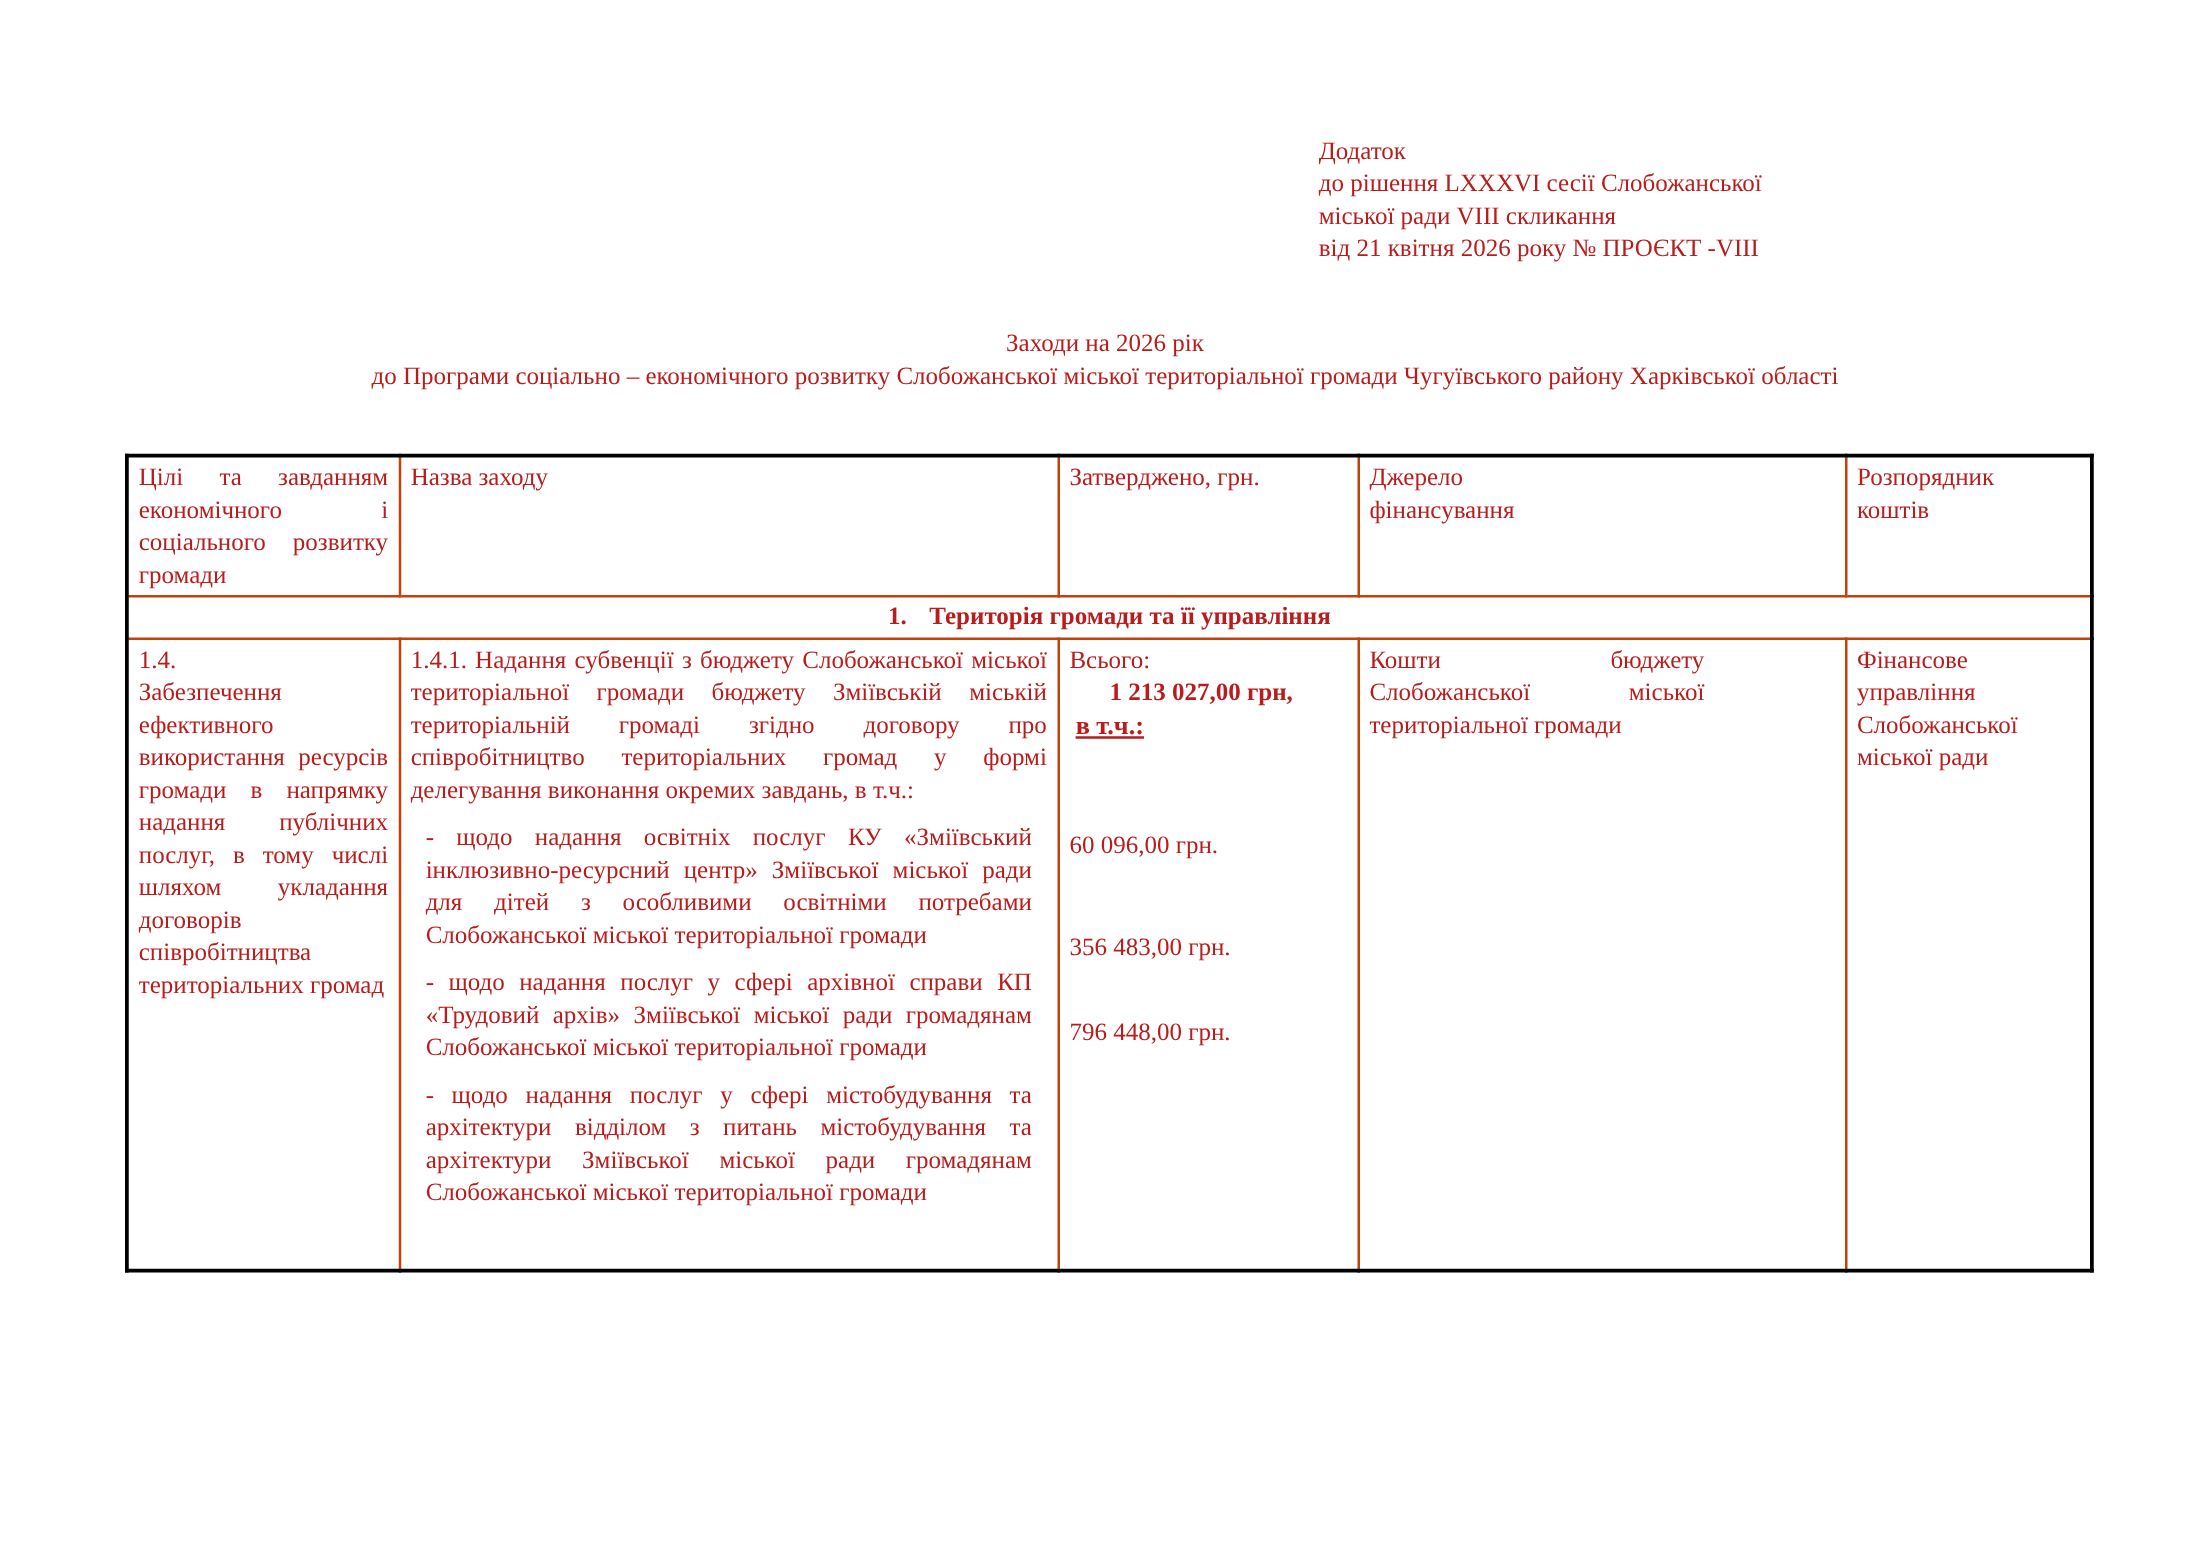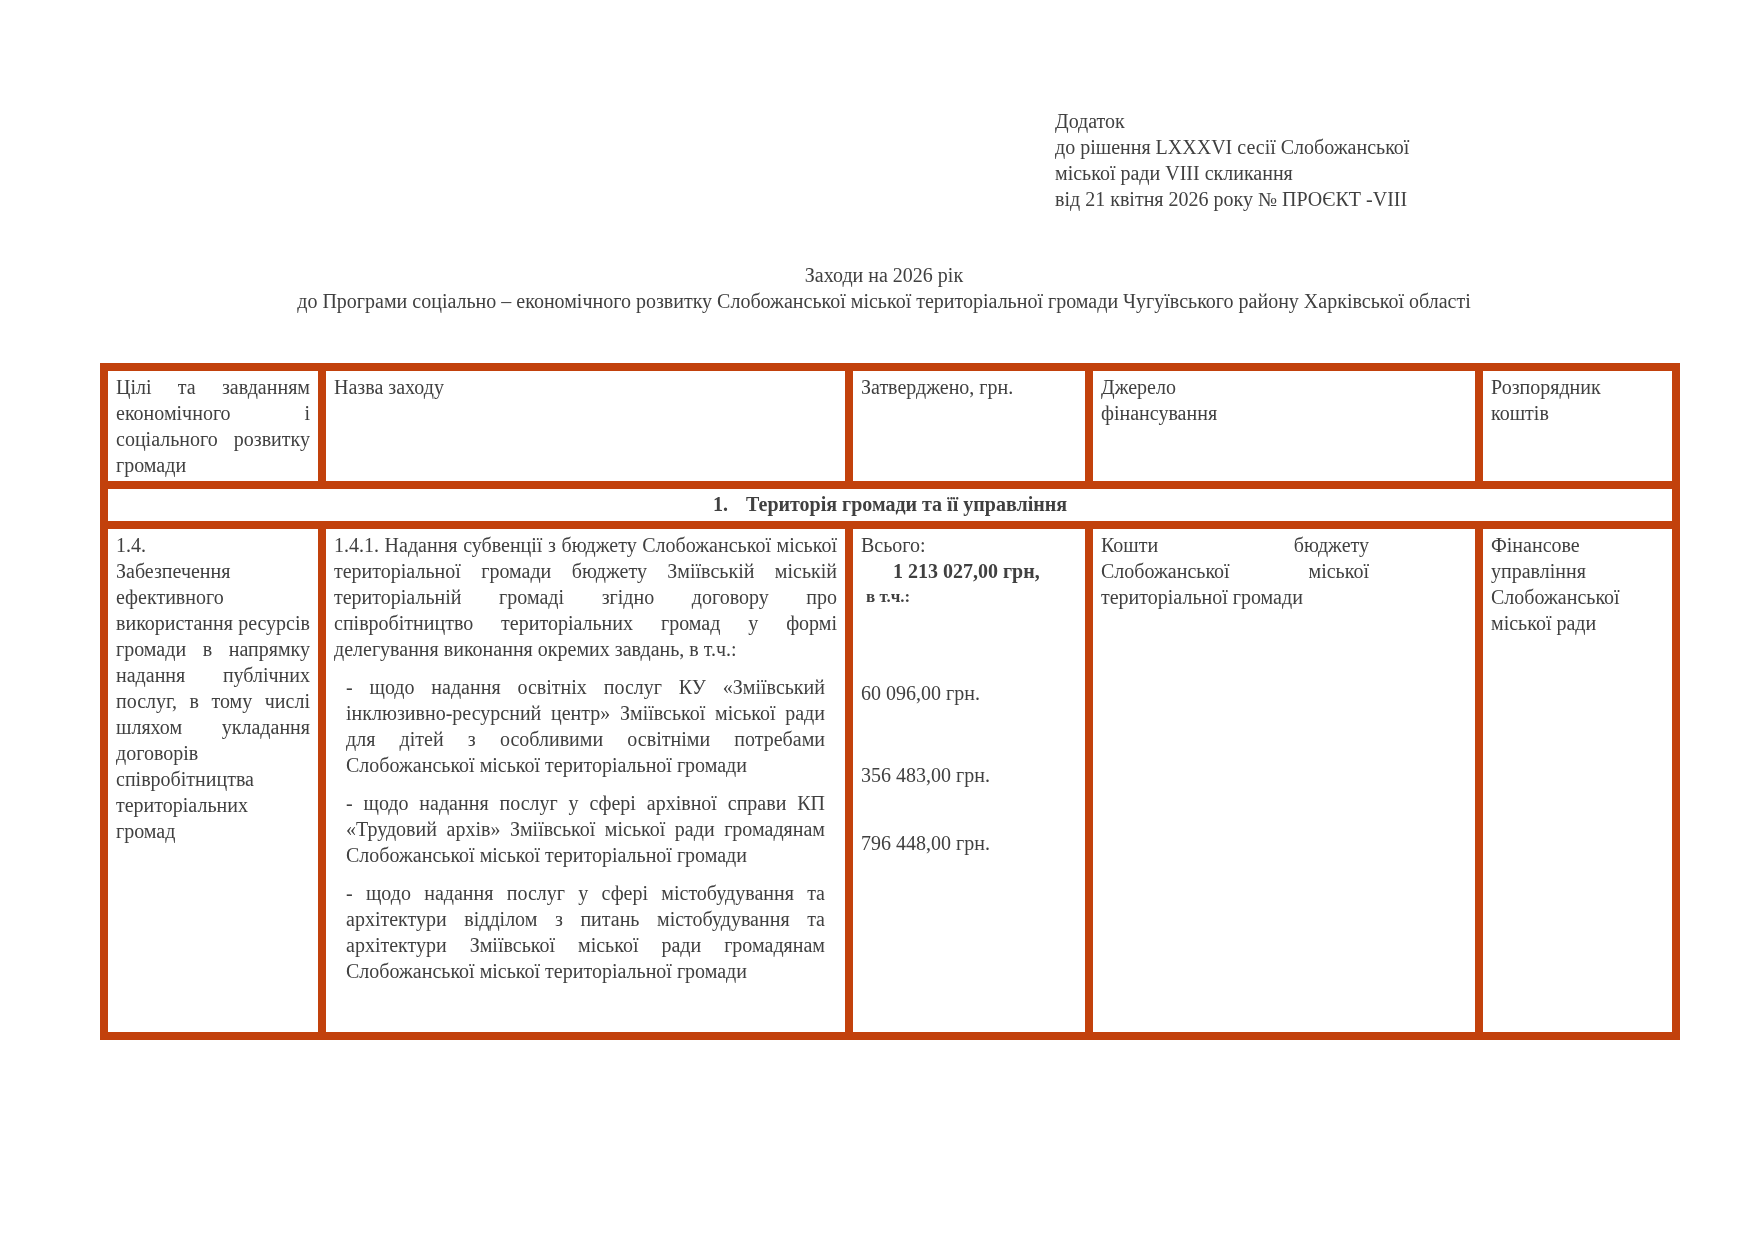--- a/index.html
+++ b/index.html
@@ -5,21 +5,21 @@
   html, body {
     margin: 0;
     padding: 0;
     background: #ffffff;
   }
   .page {
     position: relative;
     width: 1754px;
     height: 1240px;
     background: #ffffff;
-    color: #404040;
+    color: #b91c1c;
     font-family: "Liberation Serif", "DejaVu Serif", serif;
     font-size: 20px;
     line-height: 26px;
   }
   .annex {
     position: absolute;
     left: 1055px;
     top: 108px;
     width: 430px;
     text-align: left;
@@ -36,21 +36,21 @@
     left: 100px;
     top: 363px;
   }
   table.measures {
     border-collapse: collapse;
     table-layout: fixed;
     width: 1572px;
     border: 3px solid #000;
   }
   table.measures td {
-    border: 8px solid #c2410c;
+    border: 2px solid #c2410c;
     vertical-align: top;
     padding: 3px 8px;
     font-size: 20px;
     line-height: 26px;
     overflow: hidden;
   }
   tr.header-row td { height: 100px; }
   tr.section-row td {
     height: 26px;
     text-align: center;
@@ -63,22 +63,23 @@
   .justify { text-align: justify; }
   .maxw150 { max-width: 150px; }
   .maxw170 { max-width: 170px; }
   .maxw268 { max-width: 268px; }
   .intro { margin: 0 0 12px 0; }
   .item { margin: 12px; }
   .goal-num { margin-bottom: 0; }
   .bold { font-weight: bold; margin-left: 32px; }
   .incl {
     font-weight: bold;
-    font-size: 17px;
+    font-size: 21px;
     padding-left: 5px;
+    text-decoration: underline;
   }
   .amt-1 { margin-top: 70px; }
   .amt-2 { margin-top: 56px; }
   .amt-3 { margin-top: 42px; }
 </style>
 </head>
 <body>
 
 <div class="page">
 

